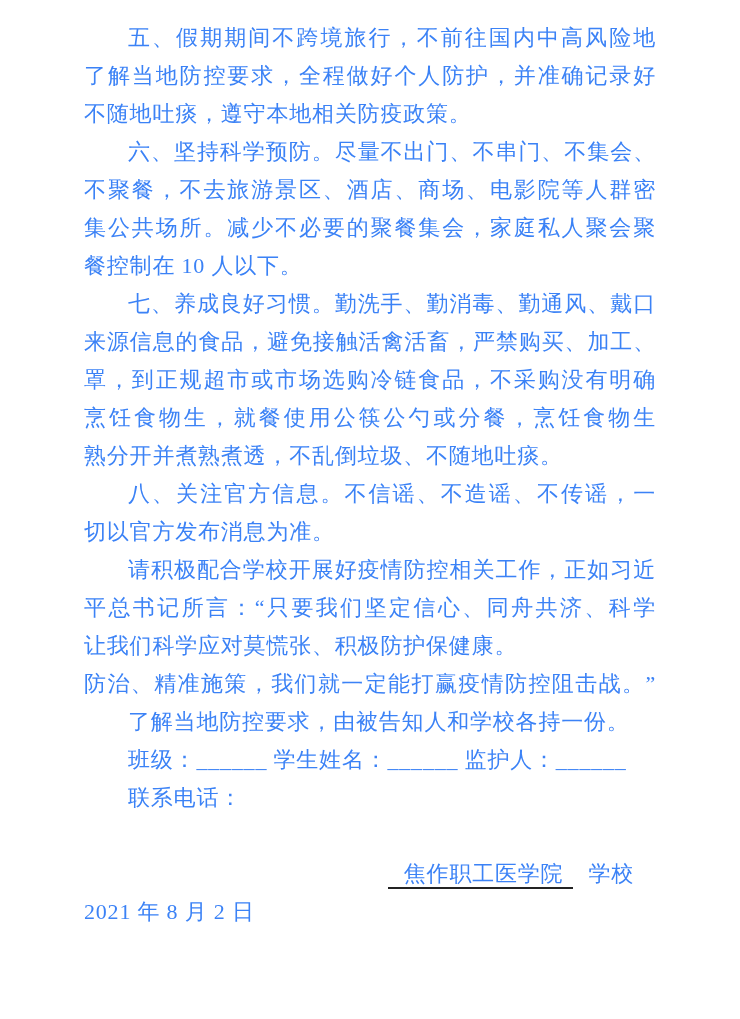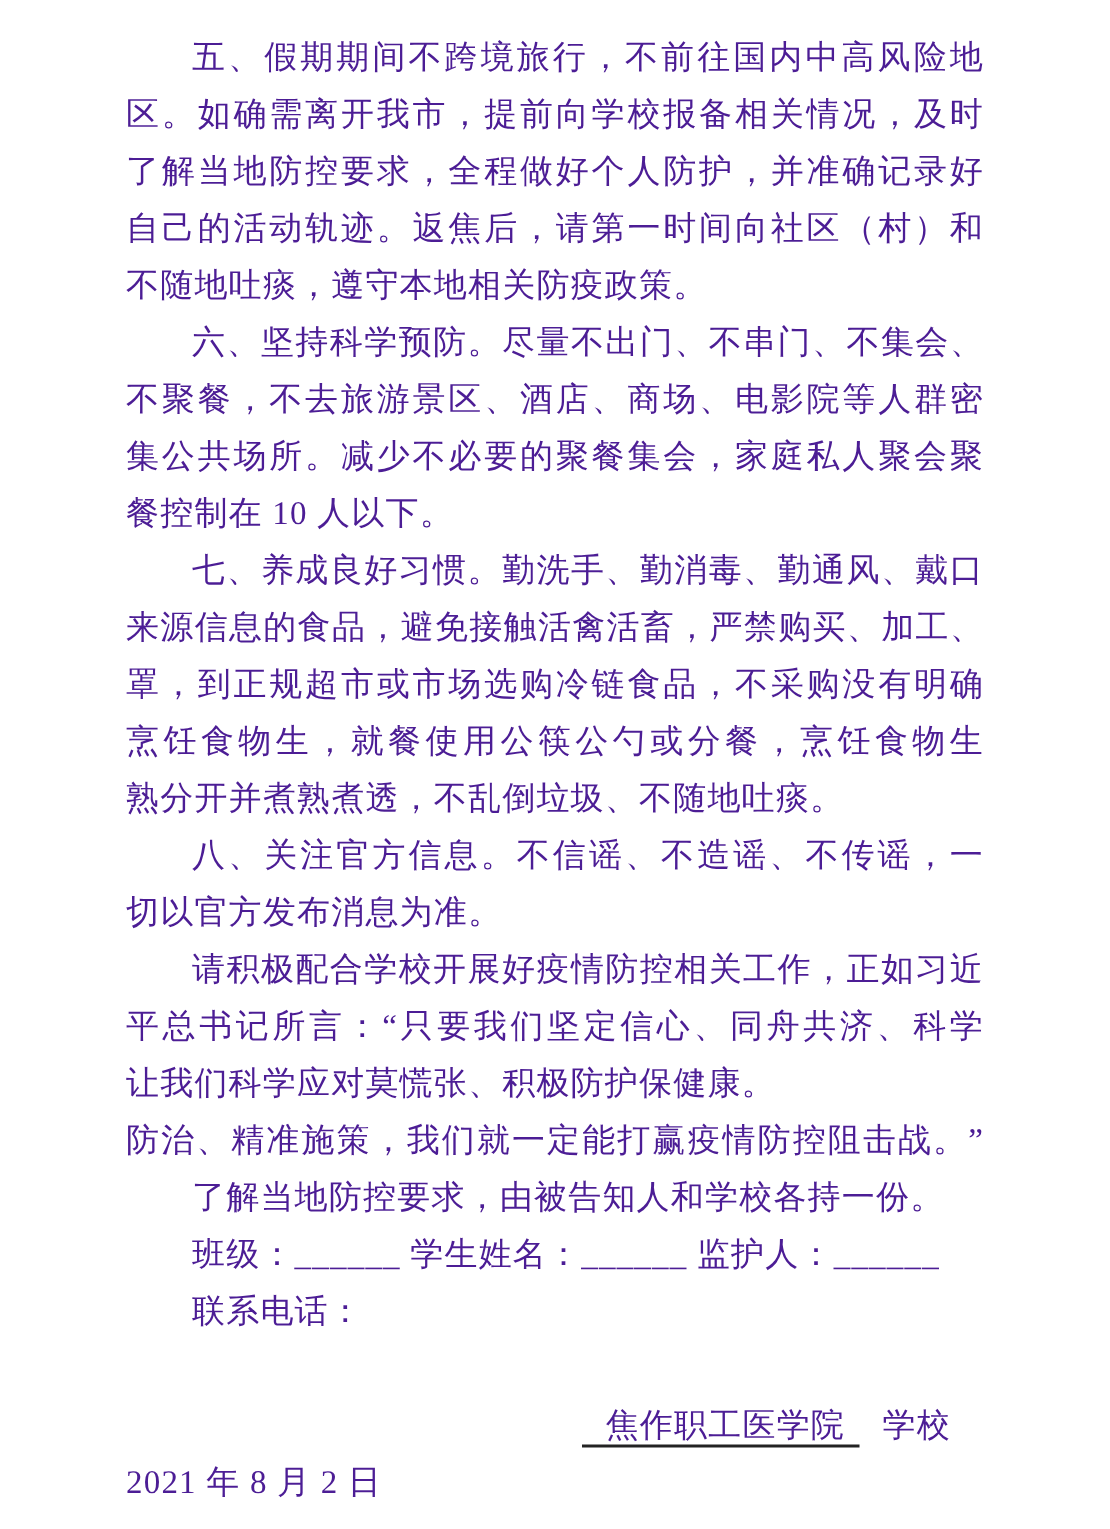--- a/index.html
+++ b/index.html
@@ -2,21 +2,21 @@
 <html><head>
 <meta charset="utf-8">
 <style>
   html,body{margin:0;padding:0;background:#ffffff;}
   .page{
     position:relative;
     width:736px;height:1019px;
     background:#ffffff;
     overflow:hidden;
     font-family:"Liberation Serif","DejaVu Serif",serif;
-    color:#4c1d95;
+    color:#3b82f6;
   }
   .doc{
     position:absolute;
     left:84px;top:19px;width:572px;
     font-size:22px;
     line-height:38px;
     letter-spacing:0.8px;
   }
   .line{height:38px;white-space:normal;}
   
@@ -39,23 +39,21 @@
     height:38px;
   }
 </style>
 </head>
 <body>
 
 <div class="page">
   <div class="doc">
 
     <div class="line ind fill">五、假期期间不跨境旅行，不前往国内中高风险地</div>
-    <div class="line fill">区。如确需离开我市，提前向学校报备相关情况，及时</div>
     <div class="line fill">了解当地防控要求，全程做好个人防护，并准确记录好</div>
-    <div class="line fill">自己的活动轨迹。返焦后，请第一时间向社区（村）和</div>
     <div class="line">不随地吐痰，遵守本地相关防疫政策。</div>
 
     <div class="line ind fill">六、坚持科学预防。尽量不出门、不串门、不集会、</div>
     <div class="line fill">不聚餐，不去旅游景区、酒店、商场、电影院等人群密</div>
     <div class="line fill">集公共场所。减少不必要的聚餐集会，家庭私人聚会聚</div>
     <div class="line">餐控制在 10 人以下。</div>
 
     <div class="line ind fill">七、养成良好习惯。勤洗手、勤消毒、勤通风、戴口</div>
     <div class="line fill">来源信息的食品，避免接触活禽活畜，严禁购买、加工、</div>
     <div class="line fill">罩，到正规超市或市场选购冷链食品，不采购没有明确</div>

